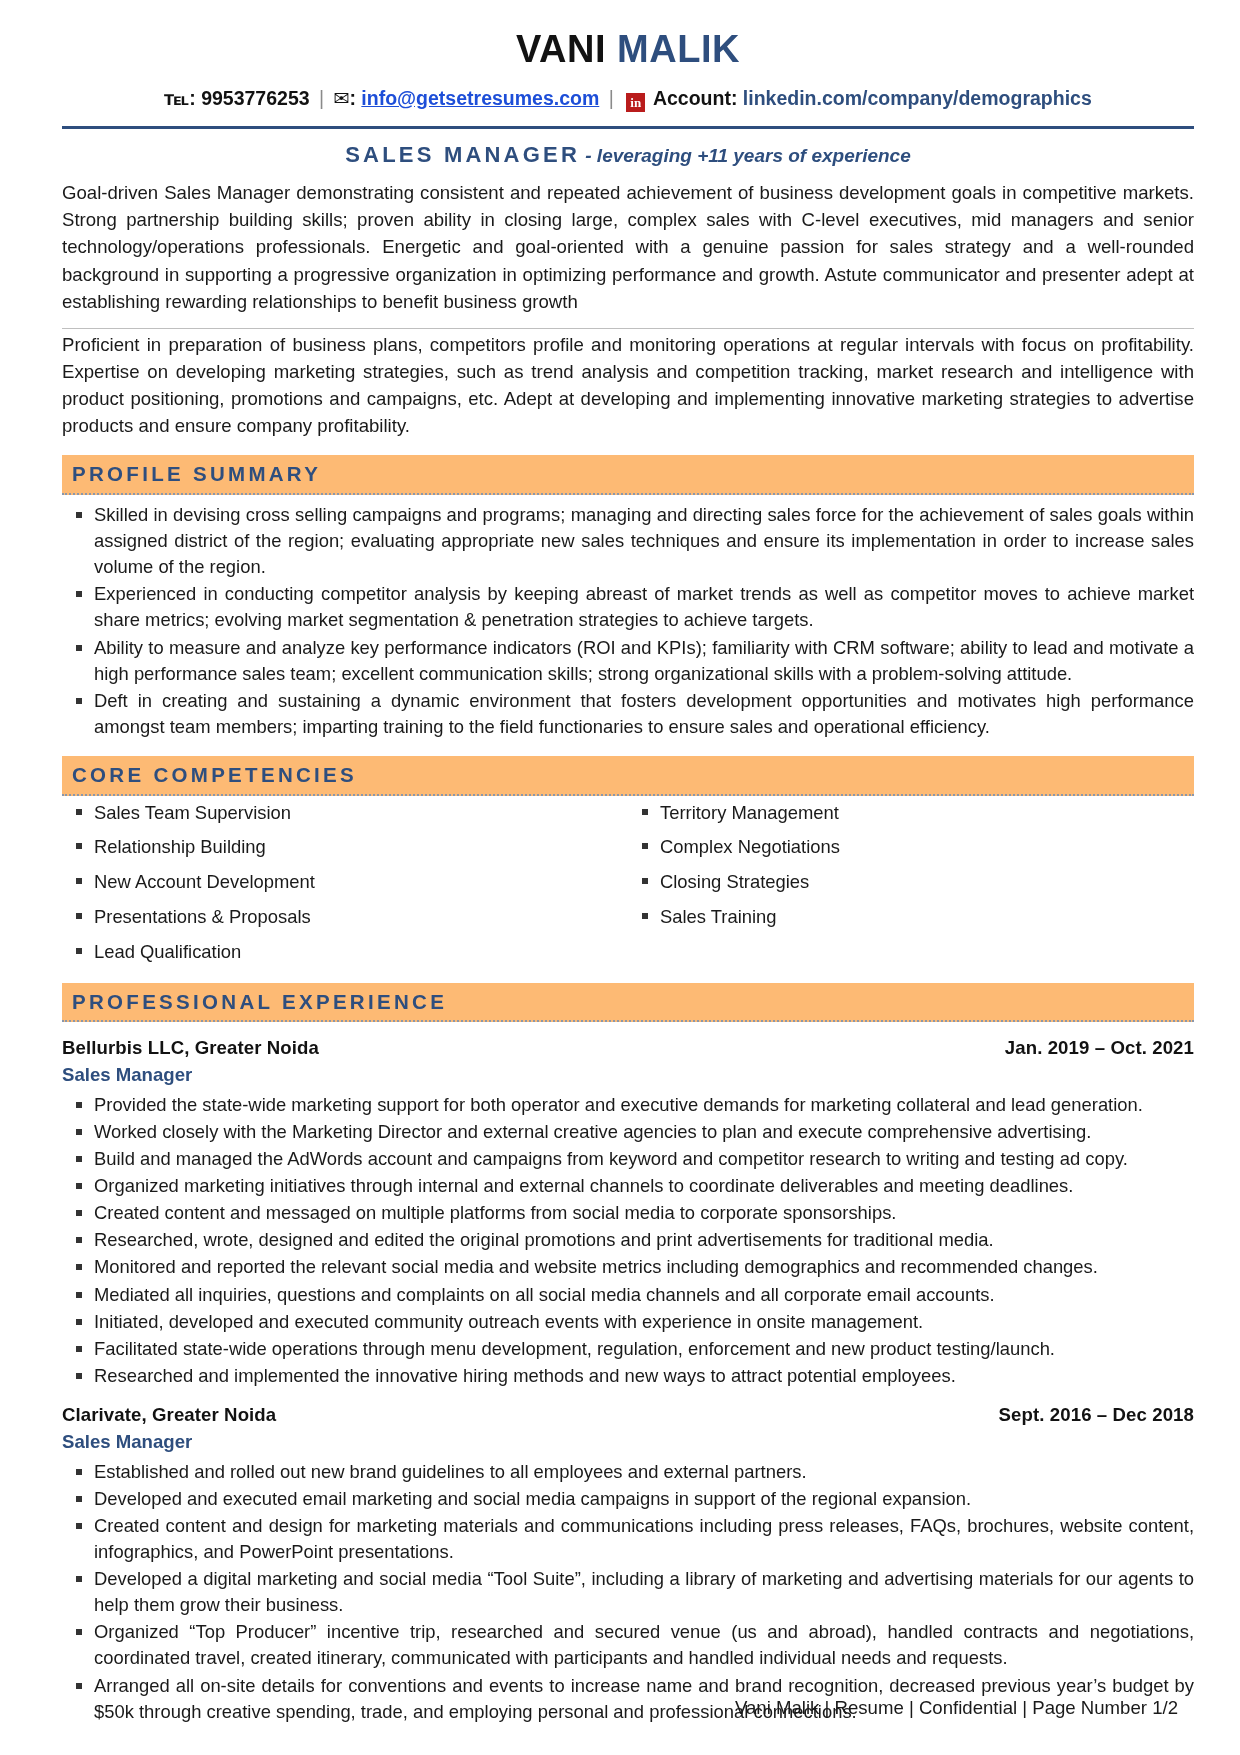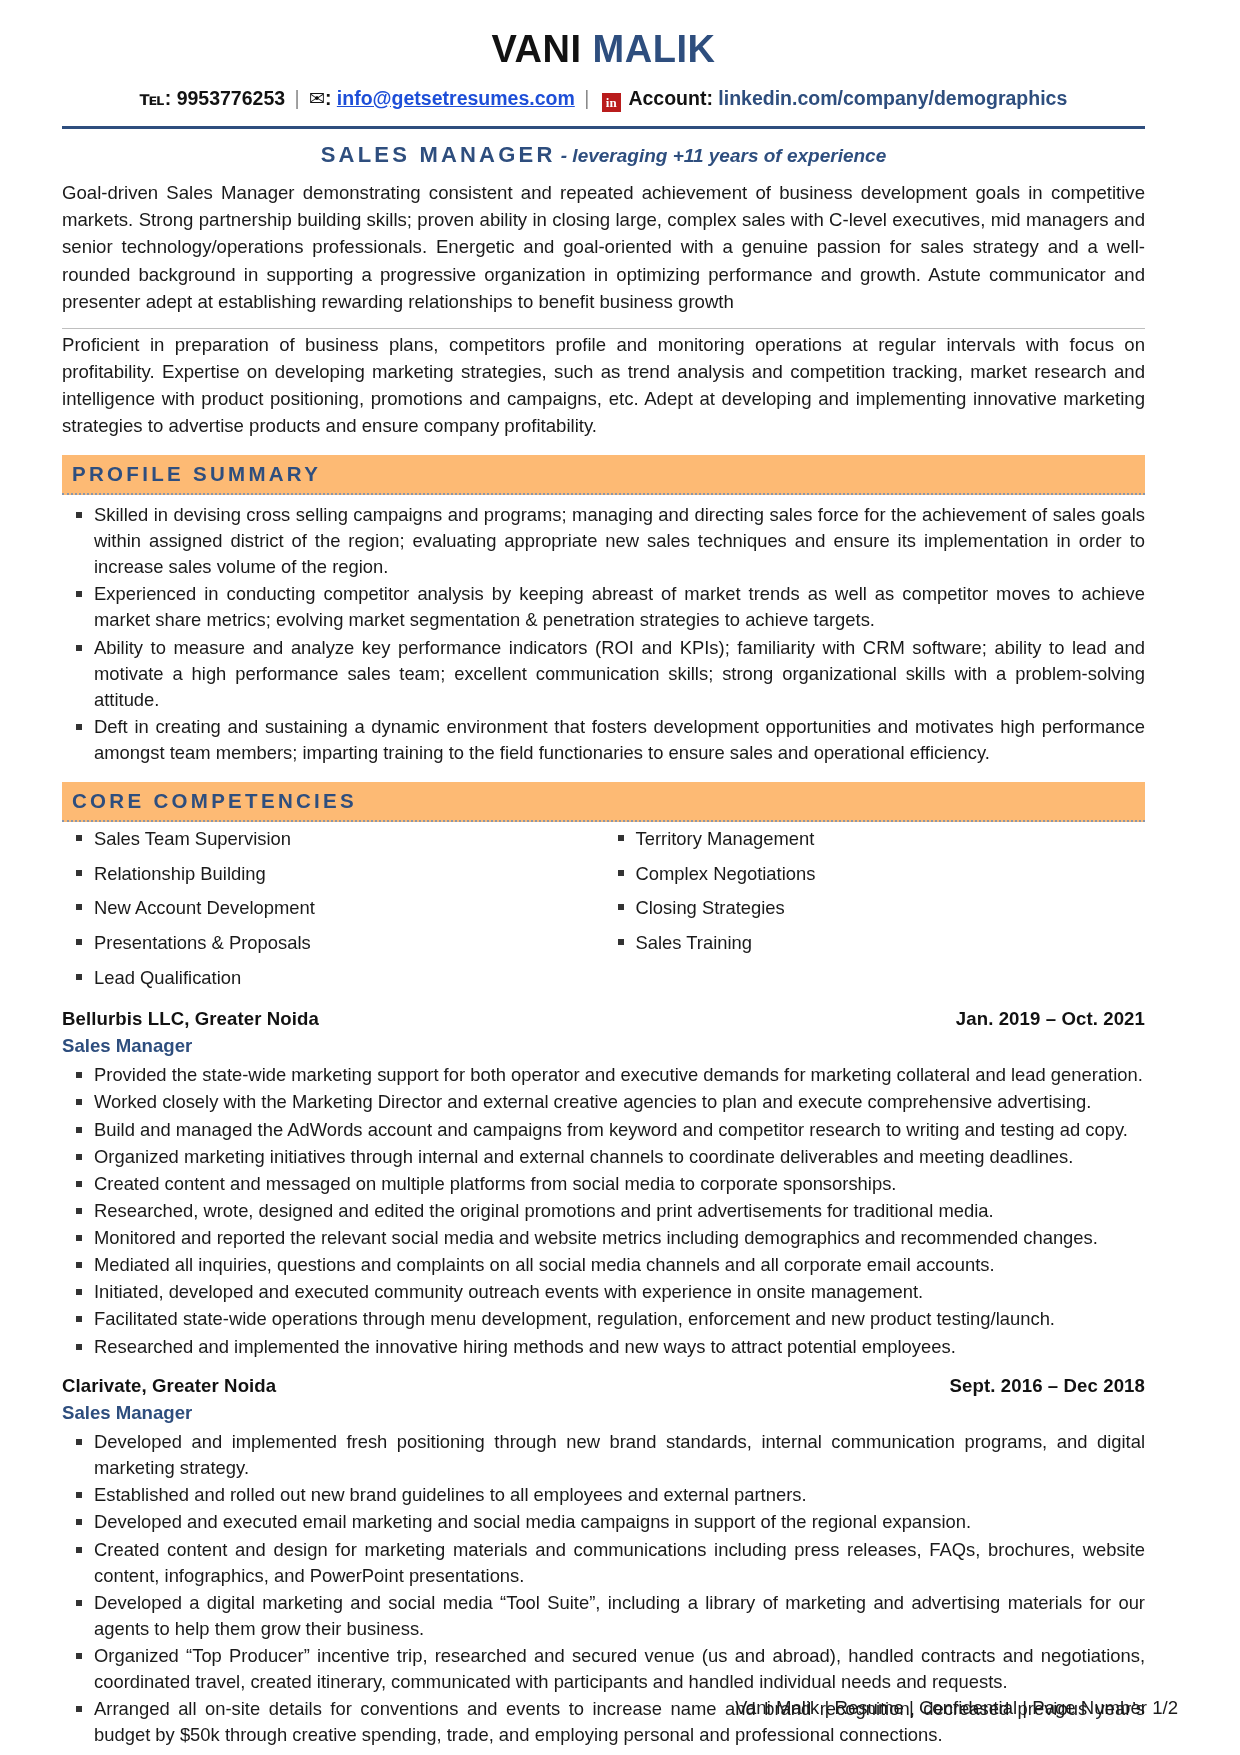--- a/index.html
+++ b/index.html
@@ -9,21 +9,21 @@
   }
   body {
     font-family: "Liberation Sans", "DejaVu Sans", sans-serif;
     color: #1a1a1a;
   }
   .page {
     position: relative;
     width: 1240px;
     height: 1755px;
     box-sizing: border-box;
-    padding: 18px 95px 0 62px;
+    padding: 18px 46px 0 62px;
     background: #ffffff;
     overflow: hidden;
   }
 
   
   .name {
     text-align: center;
     font-size: 38px;
     font-weight: bold;
     letter-spacing: 0.5px;
@@ -255,20 +255,23 @@
     <div class="comp-item">Territory Management</div>
     <div class="comp-item">Relationship Building</div>
     <div class="comp-item">Complex Negotiations</div>
     <div class="comp-item">New Account Development</div>
     <div class="comp-item">Closing Strategies</div>
     <div class="comp-item">Presentations &amp; Proposals</div>
     <div class="comp-item">Sales Training</div>
     <div class="comp-item">Lead Qualification</div>
   </div>
 
+  <div class="sec">
+    <div class="sec-title">PROFESSIONAL EXPERIENCE</div>
+  </div>
 
   <div class="job">
     <div class="job-head">
       <div class="job-company">Bellurbis LLC, Greater Noida</div>
       <div class="job-dates">Jan. 2019 – Oct. 2021</div>
     </div>
     <div class="job-role">Sales Manager</div>
     <ul class="bullets">
       <li>Provided the state-wide marketing support for both operator and executive demands for marketing collateral and lead generation.</li>
       <li>Worked closely with the Marketing Director and external creative agencies to plan and execute comprehensive advertising.</li>
@@ -284,21 +287,20 @@
     </ul>
   </div>
 
   <div class="job">
     <div class="job-head">
       <div class="job-company">Clarivate, Greater Noida</div>
       <div class="job-dates">Sept. 2016 – Dec 2018</div>
     </div>
     <div class="job-role">Sales Manager</div>
     <ul class="bullets">
-      <li>Developed and implemented fresh positioning through new brand standards, internal communication programs, and digital marketing strategy.</li>
       <li>Established and rolled out new brand guidelines to all employees and external partners.</li>
       <li>Developed and executed email marketing and social media campaigns in support of the regional expansion.</li>
       <li>Created content and design for marketing materials and communications including press releases, FAQs, brochures, website content, infographics, and PowerPoint presentations.</li>
       <li>Developed a digital marketing and social media “Tool Suite”, including a library of marketing and advertising materials for our agents to help them grow their business.</li>
       <li>Organized “Top Producer” incentive trip, researched and secured venue (us and abroad), handled contracts and negotiations, coordinated travel, created itinerary, communicated with participants and handled individual needs and requests.</li>
       <li>Arranged all on-site details for conventions and events to increase name and brand recognition, decreased previous year’s budget by $50k through creative spending, trade, and employing personal and professional connections.</li>
     </ul>
   </div>
 
   <div class="footer">Vani Malik | Resume | Confidential | Page Number 1/2</div>

